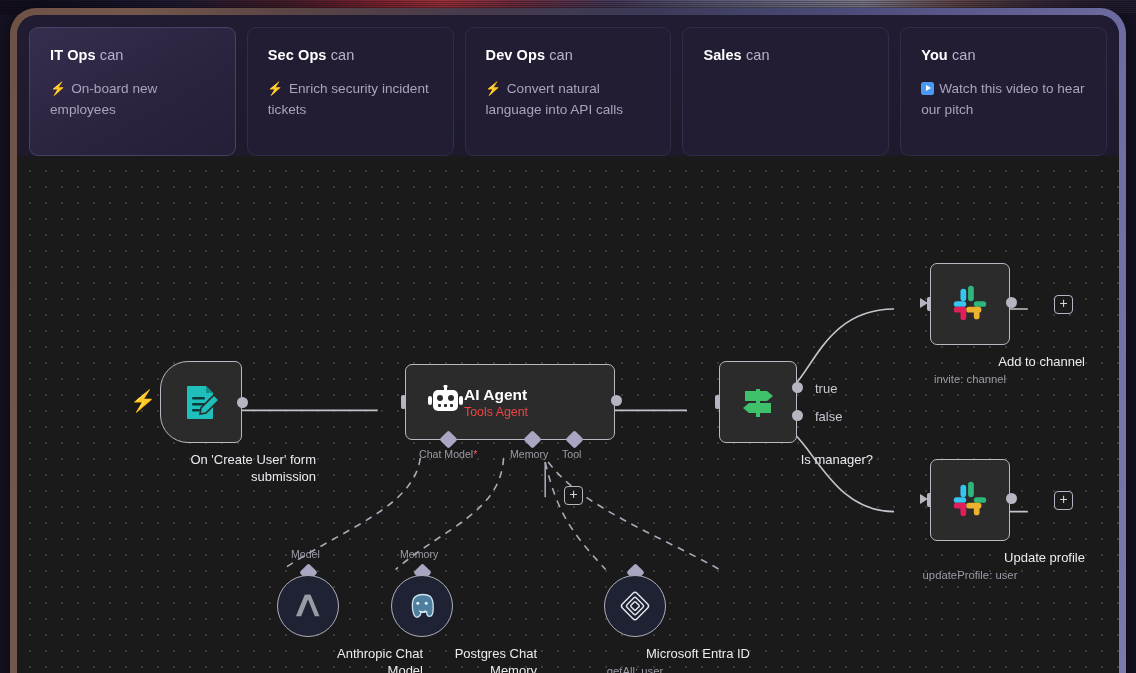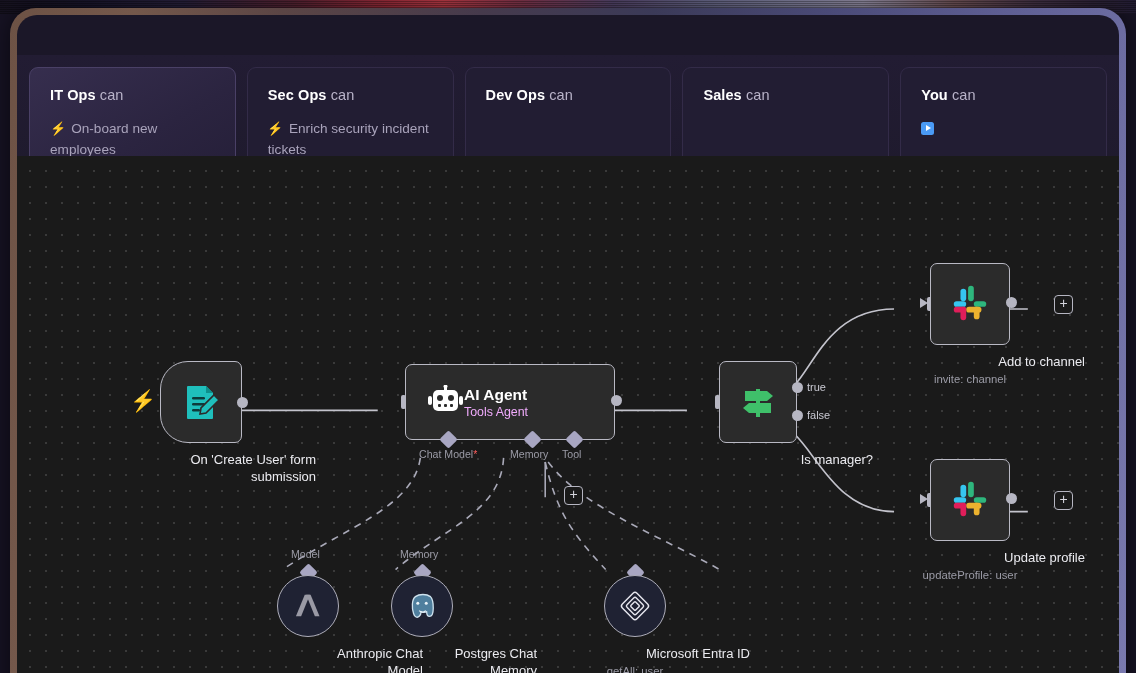--- a/index.html
+++ b/index.html
@@ -51,21 +51,20 @@
     background:#1b1728;
     overflow:hidden;
   }
 
   
   #cards-strip{
     position:absolute; left:0; top:0; right:0; height:141px;
     background:linear-gradient(180deg,#221c33 0%,#1e1a2c 100%);
     display:flex; gap:11px;
     padding:12px 12px 0 12px;
-    margin-top:40px;
   }
   .card{
     flex:1 1 0;
     border-radius:9px;
     background:#221d33;
     border:1px solid #332b48;
     padding:19px 20px 0 20px;
     position:relative;
     overflow:hidden;
   }
@@ -143,21 +142,21 @@
   }
   .barport{
     position:absolute; width:5px; height:14px; border-radius:2px; background:#b6b6c2;
   }
   .plusbtn{
     position:absolute; width:19px; height:19px; border-radius:4px;
     border:1.5px solid #b6b6c2; color:#d6d6de;
     font-size:14px; line-height:15px; text-align:center; background:#1a1a1a;
   }
   .edgelabel{
-    position:absolute; color:#c9c9d2; font-size:11px; white-space:nowrap;
+    position:absolute; color:#c9c9d2; font-size:13px; white-space:nowrap;margin-left:8px;
   }
   .req{ color:#ff5c5c; }
   .triggerbolt{ position:absolute; color:#f0564e; font-size:21px; }
 </style>
 </head>
 <body>
 
 <div id="frame-outer">
   <div id="top-glow"></div>
   <div id="top-glow-dark"></div>
@@ -185,36 +184,39 @@
           <div class="card-body">
             <span class="bolt">⚡</span><span>Enrich security incident tickets</span>
           </div>
         </div>
 
         <div class="card">
           <div class="card-title">
             <b>Dev Ops</b>
             <span>can</span>
           </div>
+          <div class="card-body">
+            <span class="bolt">⚡</span><span>Convert natural language into API calls</span>
+          </div>
         </div>
 
         <div class="card">
           <div class="card-title">
             <b>Sales</b>
             <span>can</span>
           </div>
         </div>
 
         <div class="card">
           <div class="card-title">
             <b>You</b>
             <span>can</span>
           </div>
           <div class="card-body">
-            <span class="playicon"></span>
+            <span class="playicon"></span><span>Watch this video to hear our pitch</span>
           </div>
         </div>
 
       </div>
 
       <div id="canvas">
 
         <svg id="svg-edges" viewBox="0 0 1112 532" preserveAspectRatio="none">
 
           <path d="M208,246 L364,246" stroke="#c3c3cc" stroke-width="1.6" fill="none"></path>
@@ -264,21 +266,21 @@
               <rect x="0" y="11" width="4" height="9" rx="2" fill="#fff"></rect>
               <rect x="31" y="11" width="4" height="9" rx="2" fill="#fff"></rect>
               <circle cx="12" cy="13" r="3" fill="#2b2b2b"></circle>
               <circle cx="23" cy="13" r="3" fill="#2b2b2b"></circle>
               <rect x="10" y="19" width="3" height="3" rx="1" fill="#2b2b2b"></rect>
               <rect x="16" y="19" width="3" height="3" rx="1" fill="#2b2b2b"></rect>
               <rect x="22" y="19" width="3" height="3" rx="1" fill="#2b2b2b"></rect>
             </svg>
             <div>
               <div style="color:#fff; font-size:15.5px; font-weight:bold; line-height:1.35;">AI Agent</div>
-              <div style="color:#f0abfc; font-size:12.4px;">Tools Agent</div>
+              <div style="color:#ef4444; font-size:12.4px;">Tools Agent</div>
             </div>
           </div>
           <div class="dotport" style="left:206px; top:31px;"></div>
 
           <div class="diamond" style="left:37px; top:69px;"></div>
           <div class="porttext" style="left:14px; top:84px;">
             <span>Chat Model</span><span class="req">*</span>
           </div>
 
           <div class="diamond" style="left:121px; top:69px;"></div>

